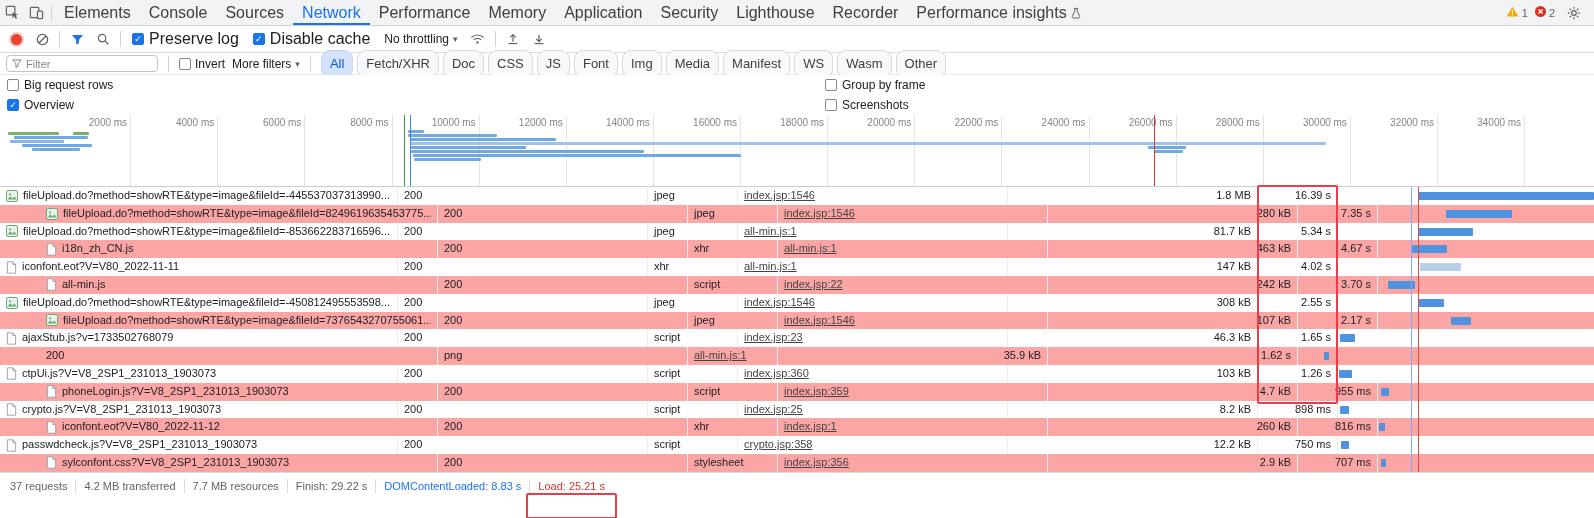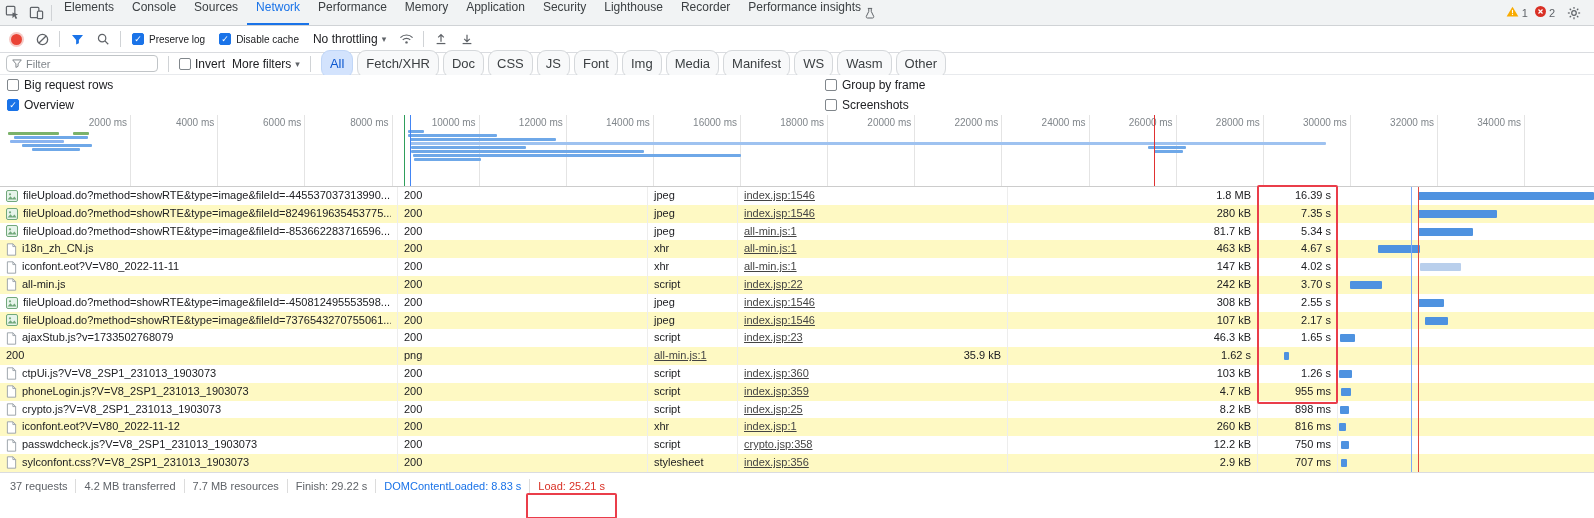--- a/index.html
+++ b/index.html
@@ -5,30 +5,30 @@
   html,body{margin:0;padding:0;background:#fff;}
   *{box-sizing:border-box;}
   .dt{position:relative;width:1594px;height:518px;overflow:hidden;background:#fff;
       font-family:"Liberation Sans",sans-serif;color:#202124;font-size:12px;}
 
   
   .tabs-bar{height:26px;background:#f1f3f4;border-bottom:1px solid #d0d3d6;display:flex;align-items:stretch;}
   .ibtn{width:24px;height:100%;display:flex;align-items:center;justify-content:center;flex:0 0 auto;}
   .vdiv{width:1px;height:16px;background:#d0d3d6;margin:auto 3px;flex:0 0 auto;}
   .tabs{display:flex;align-items:stretch;height:100%;}
-  .tab{padding:0 9px;display:flex;gap:4px;font-size:12px;color:#3c4043;white-space:nowrap;}
+  .tab{padding:0 9px;display:flex;align-items:center;gap:4px;font-size:16px;color:#3c4043;white-space:nowrap;}
   .tab.active{color:#1a73e8;box-shadow:inset 0 -2px 0 #1a73e8;}
   .flask{display:flex;align-items:center;}
   .tb-right{margin-left:auto;display:flex;align-items:center;gap:7px;padding-right:8px;}
   .badge{display:flex;align-items:center;gap:3px;font-size:11px;color:#5f6368;}
 
   
   .net-toolbar{height:27px;border-bottom:1px solid #dadce0;display:flex;align-items:center;gap:2px;padding:0 4px;background:#fff;}
   .rec-dot{width:11px;height:11px;border-radius:50%;background:#ea4335;box-shadow:0 0 0 2px #f6cbc7;}
-  .cklabel{display:flex;align-items:center;gap:5px;padding:0 6px;color:#202124;font-size:10px;white-space:nowrap;}
+  .cklabel{display:flex;align-items:center;gap:5px;padding:0 6px;color:#202124;font-size:16px;white-space:nowrap;}
   .cb{width:12px;height:12px;border:1px solid #80868b;border-radius:2px;background:#fff;display:inline-flex;
       align-items:center;justify-content:center;color:#fff;flex:0 0 auto;}
   .cb.on{background:#1a73e8;border-color:#1a73e8;}
   .cb.on::after{content:"✓";font-size:9px;line-height:1;}
   .select{display:flex;align-items:center;gap:4px;padding:0 6px;color:#202124;font-size:12px;white-space:nowrap;}
   .chev{font-size:9px;color:#5f6368;}
 
   
   .filter-bar{height:22px;border-bottom:1px solid #e8eaed;display:flex;align-items:center;gap:7px;padding:0 6px;background:#fff;}
   .filter-box{display:flex;align-items:center;gap:4px;width:152px;height:17px;border:1px solid #c0c4c7;border-radius:4px;background:#fff;padding:0 5px;}
@@ -53,21 +53,21 @@
   .ov-bar{position:absolute;height:3px;border-radius:1px;}
   .ov-line{position:absolute;top:0;bottom:0;width:1px;}
 
   
   .grid{display:grid;grid-template-columns:398px 250px 90px 270px 250px 80px 1fr;}
   .grid-header{height:20px;background:#f3f3f3;border-bottom:1px solid #ccc;}
   .th{display:flex;align-items:center;padding:0 6px;font-size:11px;color:#333;border-right:1px solid #d9d9d9;overflow:hidden;white-space:nowrap;}
   .sortarrow{margin-left:auto;font-size:7px;color:#5f6368;}
   .rows-wrap{position:relative;height:285px;overflow:hidden;}
   .tr{height:17.8px;}
-  .tr.alt{background:#fef9c3;}
+  .tr.alt{background:#fca5a5;padding-left:40px;}
   .td{height:17.8px;line-height:17.8px;font-size:11px;padding:0 6px;border-right:1px solid #ededed;
       white-space:nowrap;overflow:hidden;color:#202124;}
   .c-name{display:flex;align-items:center;gap:5px;}
   .ficon{display:inline-flex;flex:0 0 auto;}
   .nm{overflow:hidden;white-space:nowrap;}
   .c-size,.c-time{text-align:right;}
   .init-link{text-decoration:underline;color:#444;}
   .c-wf{position:relative;border-right:none;padding:0;}
   .wf-bar{position:absolute;top:5px;height:8px;border-radius:1px;background:#4e92e0;}
   .wf-line{position:absolute;top:0;bottom:0;width:1px;z-index:3;}

